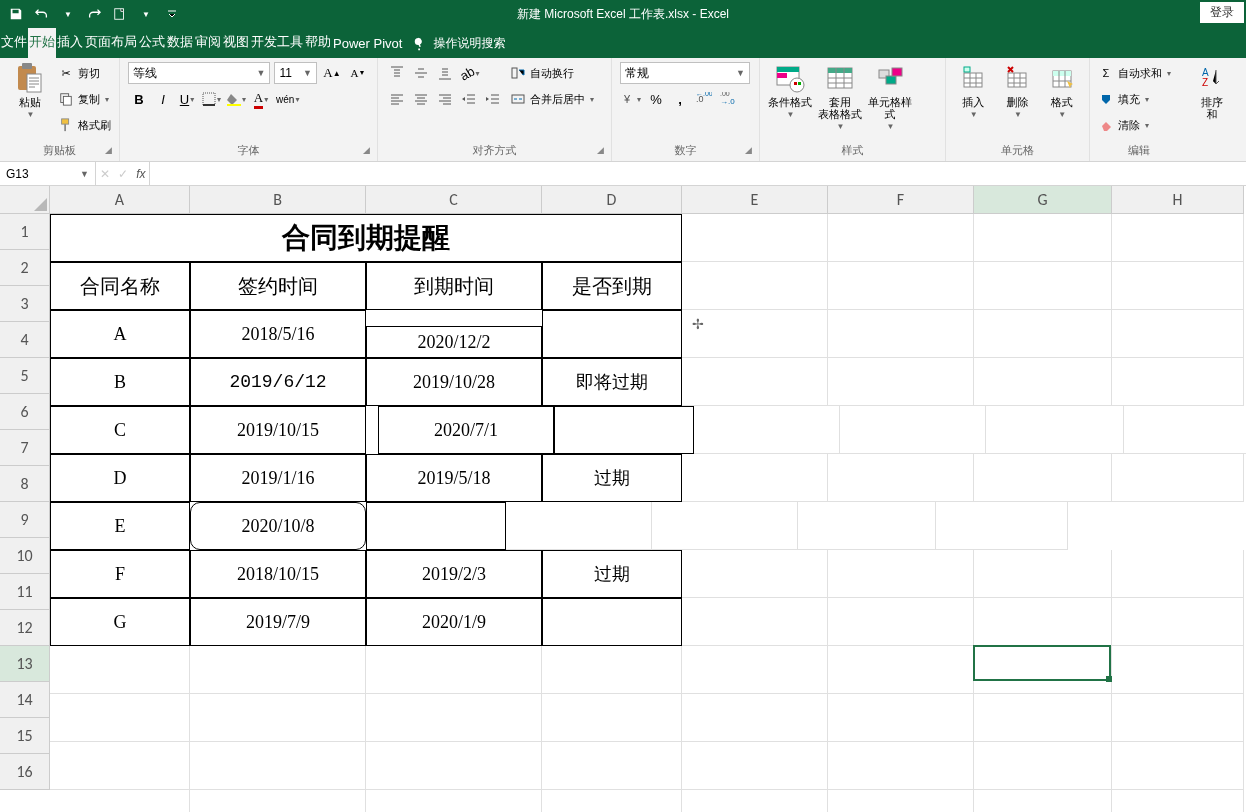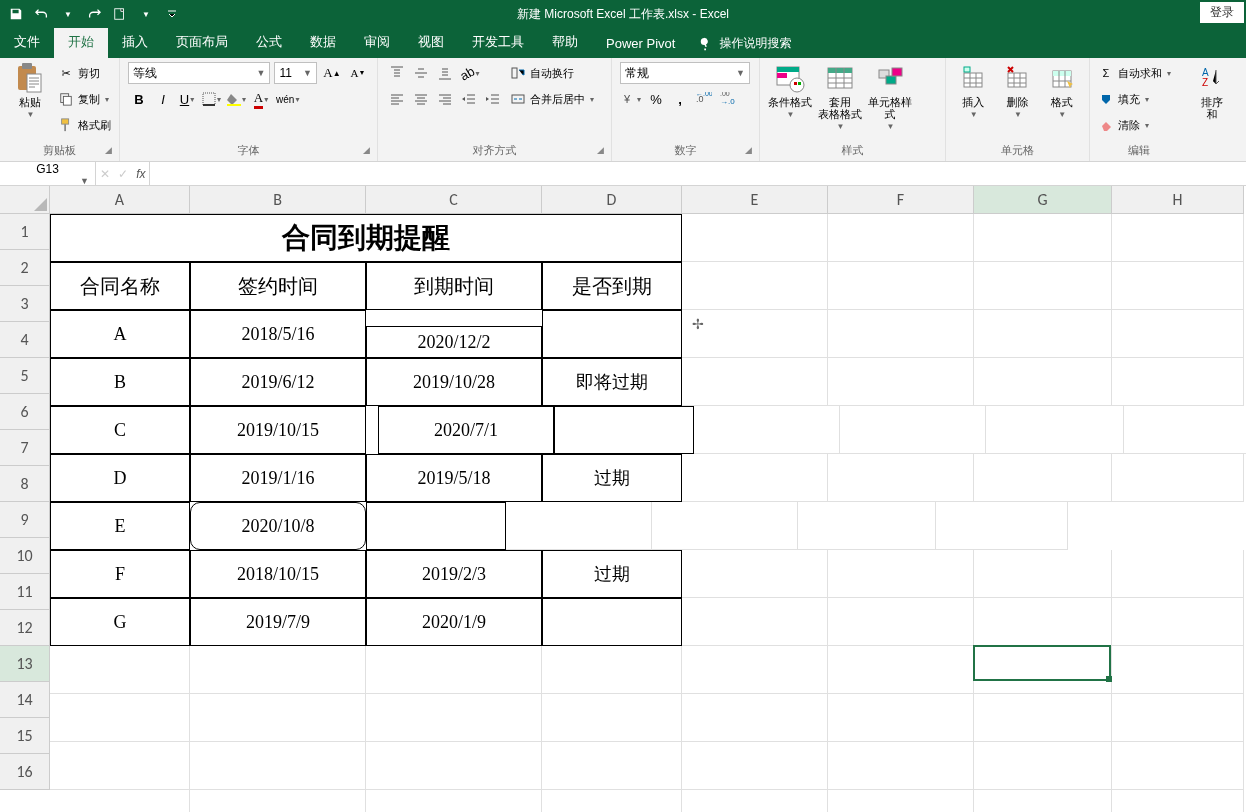--- a/index.html
+++ b/index.html
@@ -7,21 +7,21 @@
 
 
 .titlebar { background: #0c6339; height: 28px; display: flex; align-items: center; color: #fff; position: relative; }
 .qat { display: flex; align-items: center; gap: 2px; padding-left: 4px; }
 .qat-item { width: 24px; height: 24px; display: flex; align-items: center; justify-content: center; font-size: 13px; color: #fff; }
 .title-text { position: absolute; left: 50%; transform: translateX(-50%); font-size: 12px; white-space: nowrap; }
 .login-btn { position: absolute; right: 2px; top: 2px; background: #fff; color: #333; padding: 2px 10px; font-size: 12px; }
 
 
 .ribbon-tabs { background: #0c6339; height: 30px; display: flex; align-items: flex-end; padding-left: 0; }
-.tab { color: #fff; padding: 7px 14px; font-size: 13px; cursor: pointer; }
+.tab { color: #fff; padding: 7px 1px; font-size: 13px; cursor: pointer; }
 .tab.file { background: #0c6339; }
 .tab.active { background: #f3f3f3; color: #217346; }
 .tab-search { display: flex; align-items: center; color: #fff; font-size: 12px; padding: 6px 10px; gap: 6px; }
 
 
 .ribbon { background: #f3f3f3; border-bottom: 1px solid #d4d4d4; height: 104px; display: flex; position: relative; }
 .group { border-right: 1px solid #e1e1e1; padding: 4px 8px 0 8px; display: flex; flex-direction: column; position: relative; height: 100%; }
 .group-label { text-align: center; font-size: 11px; color: #666; position: absolute; bottom: 3px; left: 0; right: 0; }
 .group-dlg { position: absolute; right: 2px; bottom: 4px; width: 12px; height: 12px; font-size: 9px; color: #888; }
 .group-inner { display: flex; gap: 6px; flex: 1; }
@@ -37,21 +37,21 @@
 .font-box { display: flex; flex-direction: column; gap: 4px; }
 .combo { border: 1px solid #c0c0c0; background: #fff; height: 22px; display: flex; align-items: center; padding: 0 4px; font-size: 12px; }
 .combo .arrow { margin-left: auto; font-size: 9px; color: #666; }
 .btn-row { display: flex; gap: 2px; }
 .tb-btn { min-width: 22px; height: 22px; display: flex; align-items: center; justify-content: center; font-size: 13px; padding: 0 2px; }
 .dd { display: flex; align-items: center; }
 .dd-arrow { font-size: 8px; color: #666; margin-left: 1px; }
 
 
 .formula-bar { height: 24px; border-bottom: 1px solid #d4d4d4; display: flex; align-items: stretch; background: #fff; }
-.namebox { width: 96px; border-right: 1px solid #d4d4d4; display: flex; align-items: center; padding: 0 6px; font-size: 12px; flex-direction: column; }
+.namebox { width: 96px; border-right: 1px solid #d4d4d4; display: flex; align-items: center; padding: 0 6px; font-size: 12px; }
 .namebox .arrow { margin-left: auto; font-size: 9px; color: #666; }
 .fx-btns { display: flex; align-items: center; border-right: 1px solid #d4d4d4; padding: 0 4px; gap: 8px; color: #aaa; }
 .fx-input { flex: 1; display: flex; align-items: center; padding: 0 6px; }
 
 
 .grid-area { position: relative; overflow: hidden; height: calc(812px - 28px - 30px - 104px - 24px); background: #fff; }
 .corner { position: absolute; left: 0; top: 0; width: 50px; height: 28px; background: #f0f0f0; border-right: 1px solid #ccc; border-bottom: 1px solid #ccc; }
 .corner::after { content: ""; position: absolute; right: 2px; bottom: 2px; width: 0; height: 0; border-right: 13px solid #b8b8b8; border-top: 13px solid transparent; }
 .col-headers { position: absolute; left: 50px; top: 0; height: 28px; display: flex; }
 .ch { border-right: 1px solid #ccc; border-bottom: 1px solid #ccc; background: #f0f0f0; display: flex; align-items: center; justify-content: center; font-size: 16px; color: #555; font-family: Calibri, sans-serif; }
@@ -540,21 +540,21 @@
         <div class="cell tb-b" style="width: 176px;">2018/5/16</div>
         <div class="cell tb-b" style="width: 176px; margin-top: 16px;">2020/12/2</div>
         <div class="cell tb-b" style="width: 140px;"></div>
         <div class="cell " style="width: 146px;"></div>
         <div class="cell " style="width: 146px;"></div>
         <div class="cell " style="width: 138px;"></div>
         <div class="cell " style="width: 132px;"></div>
       </div>
       <div class="crow">
         <div class="cell tb-b" style="width: 140px;">B</div>
-        <div class="cell tb-b" style="width: 176px;">2019/6/12</div>
+        <div class="cell tb-b" style="width: 176px; font-family: Liberation Mono, monospace;">2019/6/12</div>
         <div class="cell tb-b" style="width: 176px;">2019/10/28</div>
         <div class="cell tb-b" style="width: 140px;">即将过期</div>
         <div class="cell " style="width: 146px;"></div>
         <div class="cell " style="width: 146px;"></div>
         <div class="cell " style="width: 138px;"></div>
         <div class="cell " style="width: 132px;"></div>
       </div>
       <div class="crow">
         <div class="cell tb-b" style="width: 140px;">C</div>
         <div class="cell tb-b" style="width: 176px;">2019/10/15</div>

